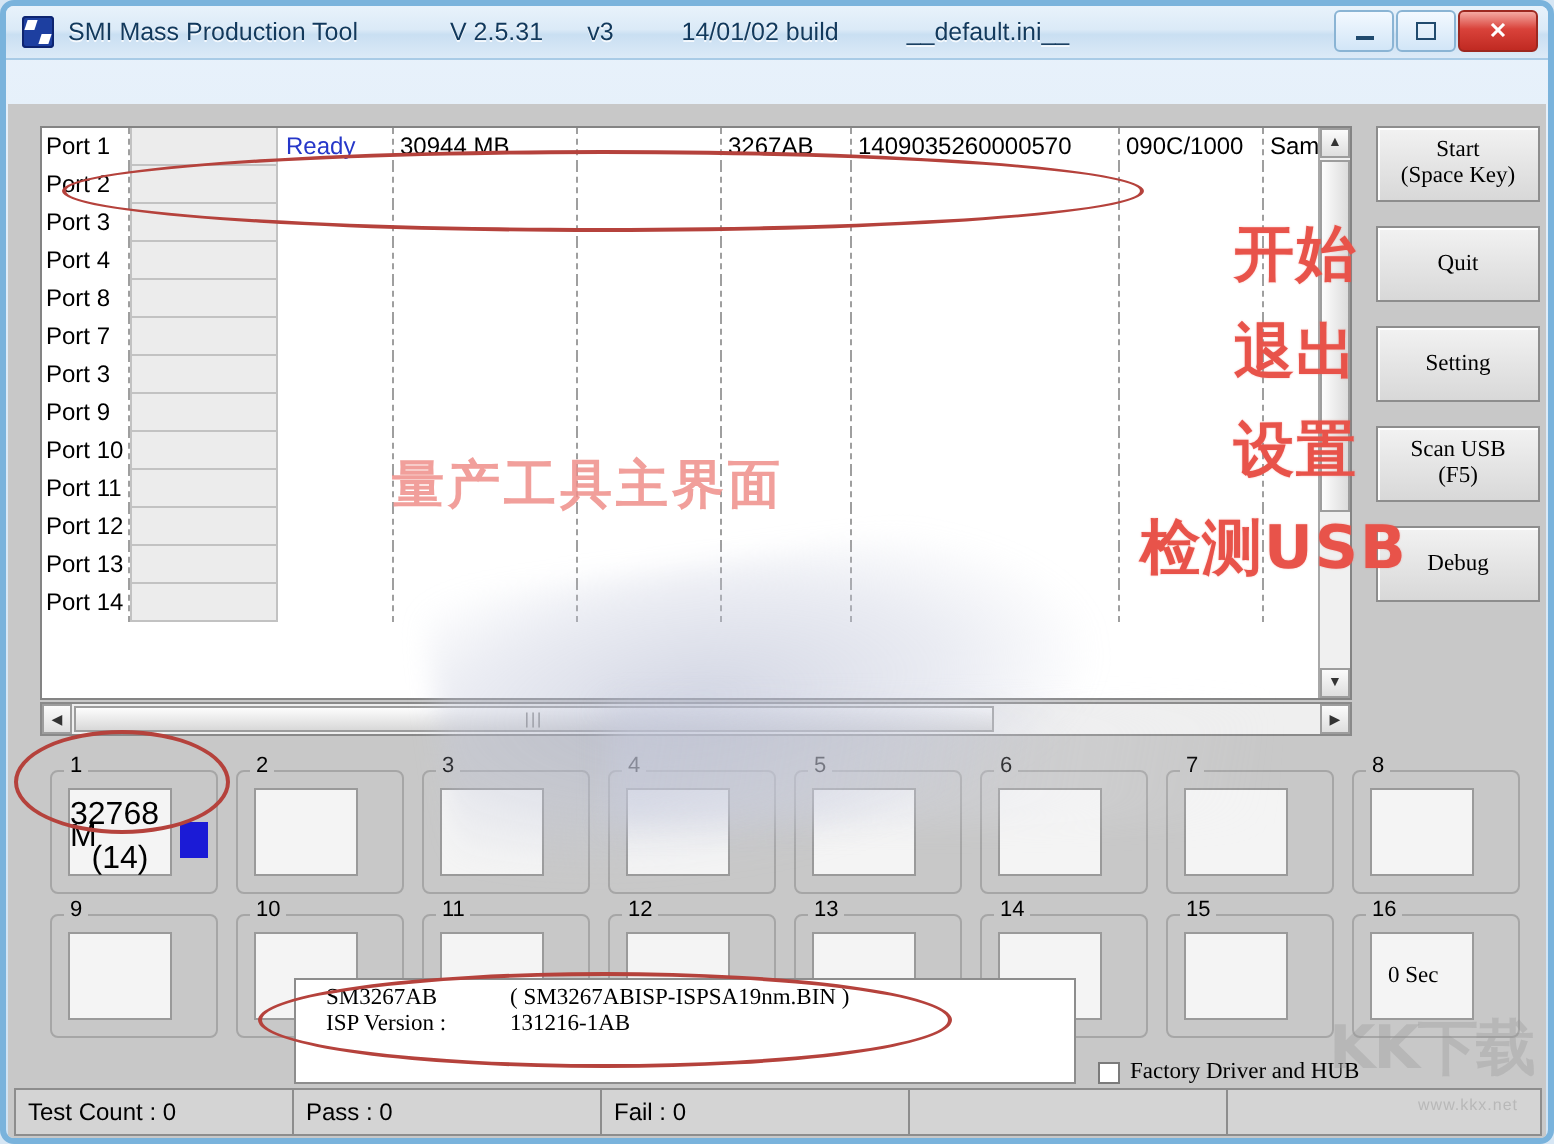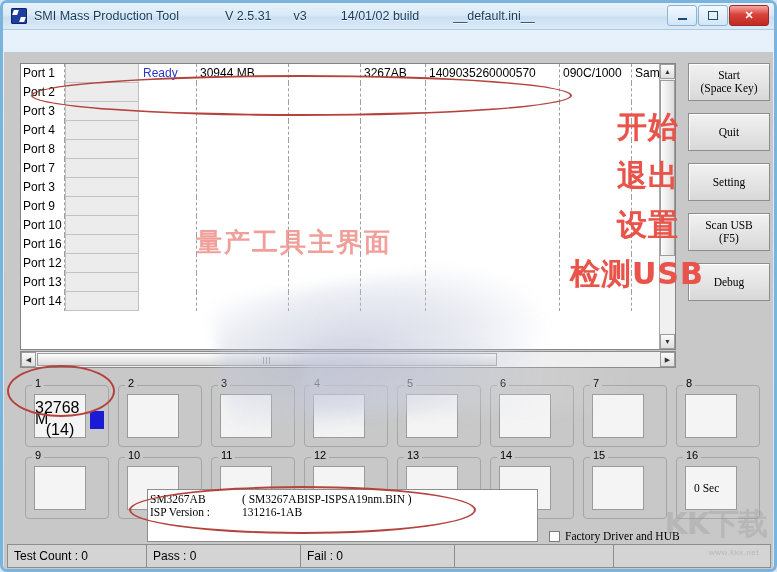--- a/index.html
+++ b/index.html
@@ -173,21 +173,21 @@
     font-size:16px;color:#000;line-height:11px;padding-bottom:2px;
   }
   .gled{
     position:absolute;left:70px;top:33px;width:14px;height:18px;background:#1b1bd6;
   }
 
   
   .infobox{
     position:absolute;left:143px;top:437px;width:391px;height:53px;
     background:#fff;border:1px solid #8d8d8d;box-sizing:border-box;
-    padding:3px 0 0 2px;
+    padding:3px 0 0 15px;
     font-family:"Liberation Serif", serif;font-size:11.5px;color:#000;line-height:13px;
   }
   .iline{display:flex;white-space:nowrap;}
   .ik{width:92px;flex:none;}
   .secs{
     position:absolute;left:690px;top:430px;
     font-family:"Liberation Serif", serif;font-size:11.5px;color:#000;
   }
   .factory{
     position:absolute;left:545px;top:478px;display:flex;align-items:center;
@@ -378,21 +378,21 @@
             <div class="c w-prog prog"></div>
             <div class="c w-stat stat"></div>
             <div class="c w-cap"></div>
             <div class="c w-mp"></div>
             <div class="c w-chip"></div>
             <div class="c w-ser"></div>
             <div class="c w-vid"></div>
             <div class="c w-name"></div>
           </div>
           <div class="lrow">
-            <div class="c w-item item">Port 16</div>
+            <div class="c w-item item">Port 11</div>
             <div class="c w-prog prog"></div>
             <div class="c w-stat stat"></div>
             <div class="c w-cap"></div>
             <div class="c w-mp"></div>
             <div class="c w-chip"></div>
             <div class="c w-ser"></div>
             <div class="c w-vid"></div>
             <div class="c w-name"></div>
           </div>
           <div class="lrow">

